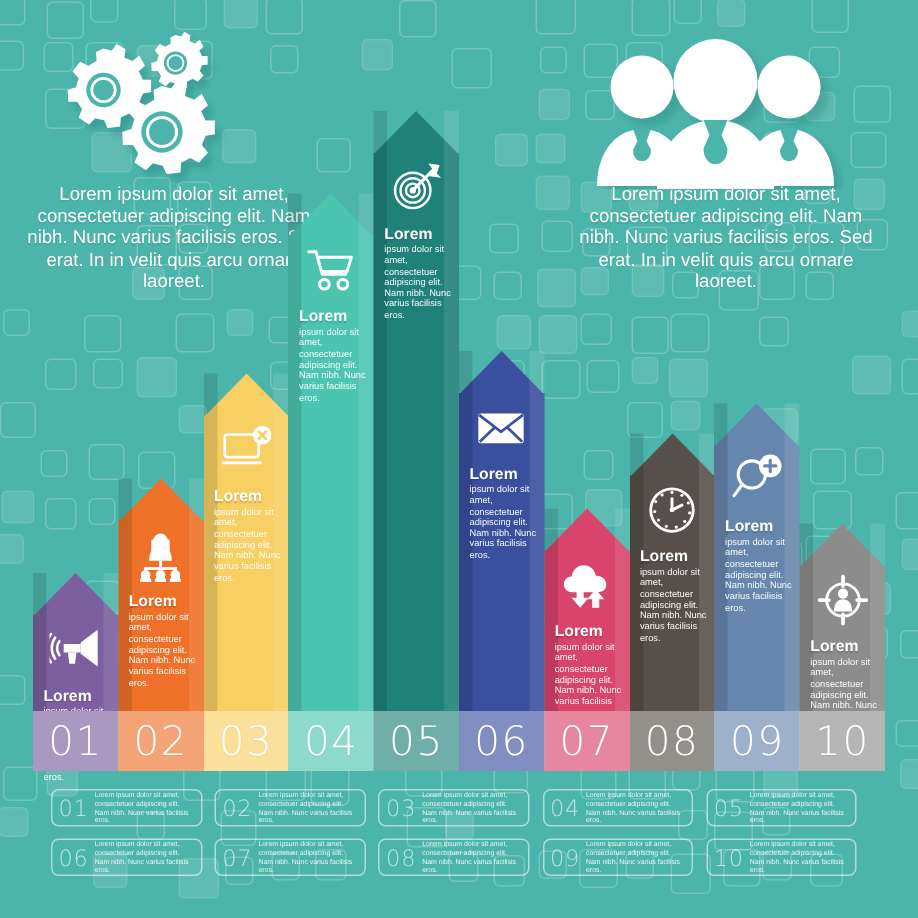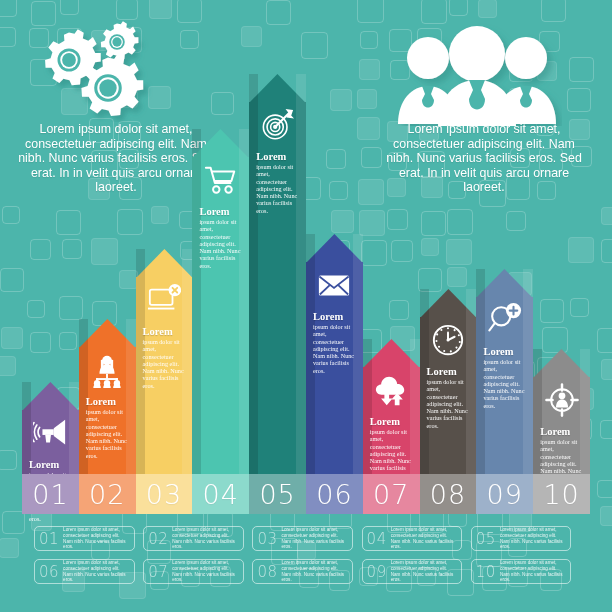--- a/index.html
+++ b/index.html
@@ -34,21 +34,21 @@
   
   .bars{position:absolute;left:0;top:0;width:612px;height:612px;}
   .bar{position:absolute;bottom:155px;}
   .bar .body{position:absolute;left:0;right:0;bottom:0;top:28px;}
   .bar .tip{position:absolute;left:0;top:0;width:100%;height:29px;}
   .bar .shade{position:absolute;left:0;top:0;bottom:0;width:9px;background:rgba(0,0,0,0.13);}
   .bar .glow{position:absolute;right:0;top:0;bottom:0;width:10px;background:rgba(255,255,255,0.10);}
 
   .bar-content{position:absolute;left:0;right:0;top:0;bottom:0;color:#fff;}
   .bar-icon{position:absolute;left:50%;transform:translateX(-50%);}
-  .bar-text{position:absolute;left:7px;right:5px;font-family:Liberation Serif, serif;}
+  .bar-text{position:absolute;left:7px;right:5px;}
   .bar-title{font-size:10.5px;font-weight:bold;line-height:11px;margin-bottom:1px;
     text-shadow:0 1px 1px rgba(0,0,0,0.18);}
   .bar-desc{font-size:6.2px;line-height:7.3px;opacity:0.96;}
 
   
   #numstrip{position:absolute;left:22px;top:474px;width:568px;height:40px;
     background:rgba(255,255,255,0.34);}
   .numcell{position:absolute;top:0;height:40px;display:flex;align-items:center;justify-content:center;}
   .numcell span{
     font-size:27px;color:#ffffff;letter-spacing:1px;

